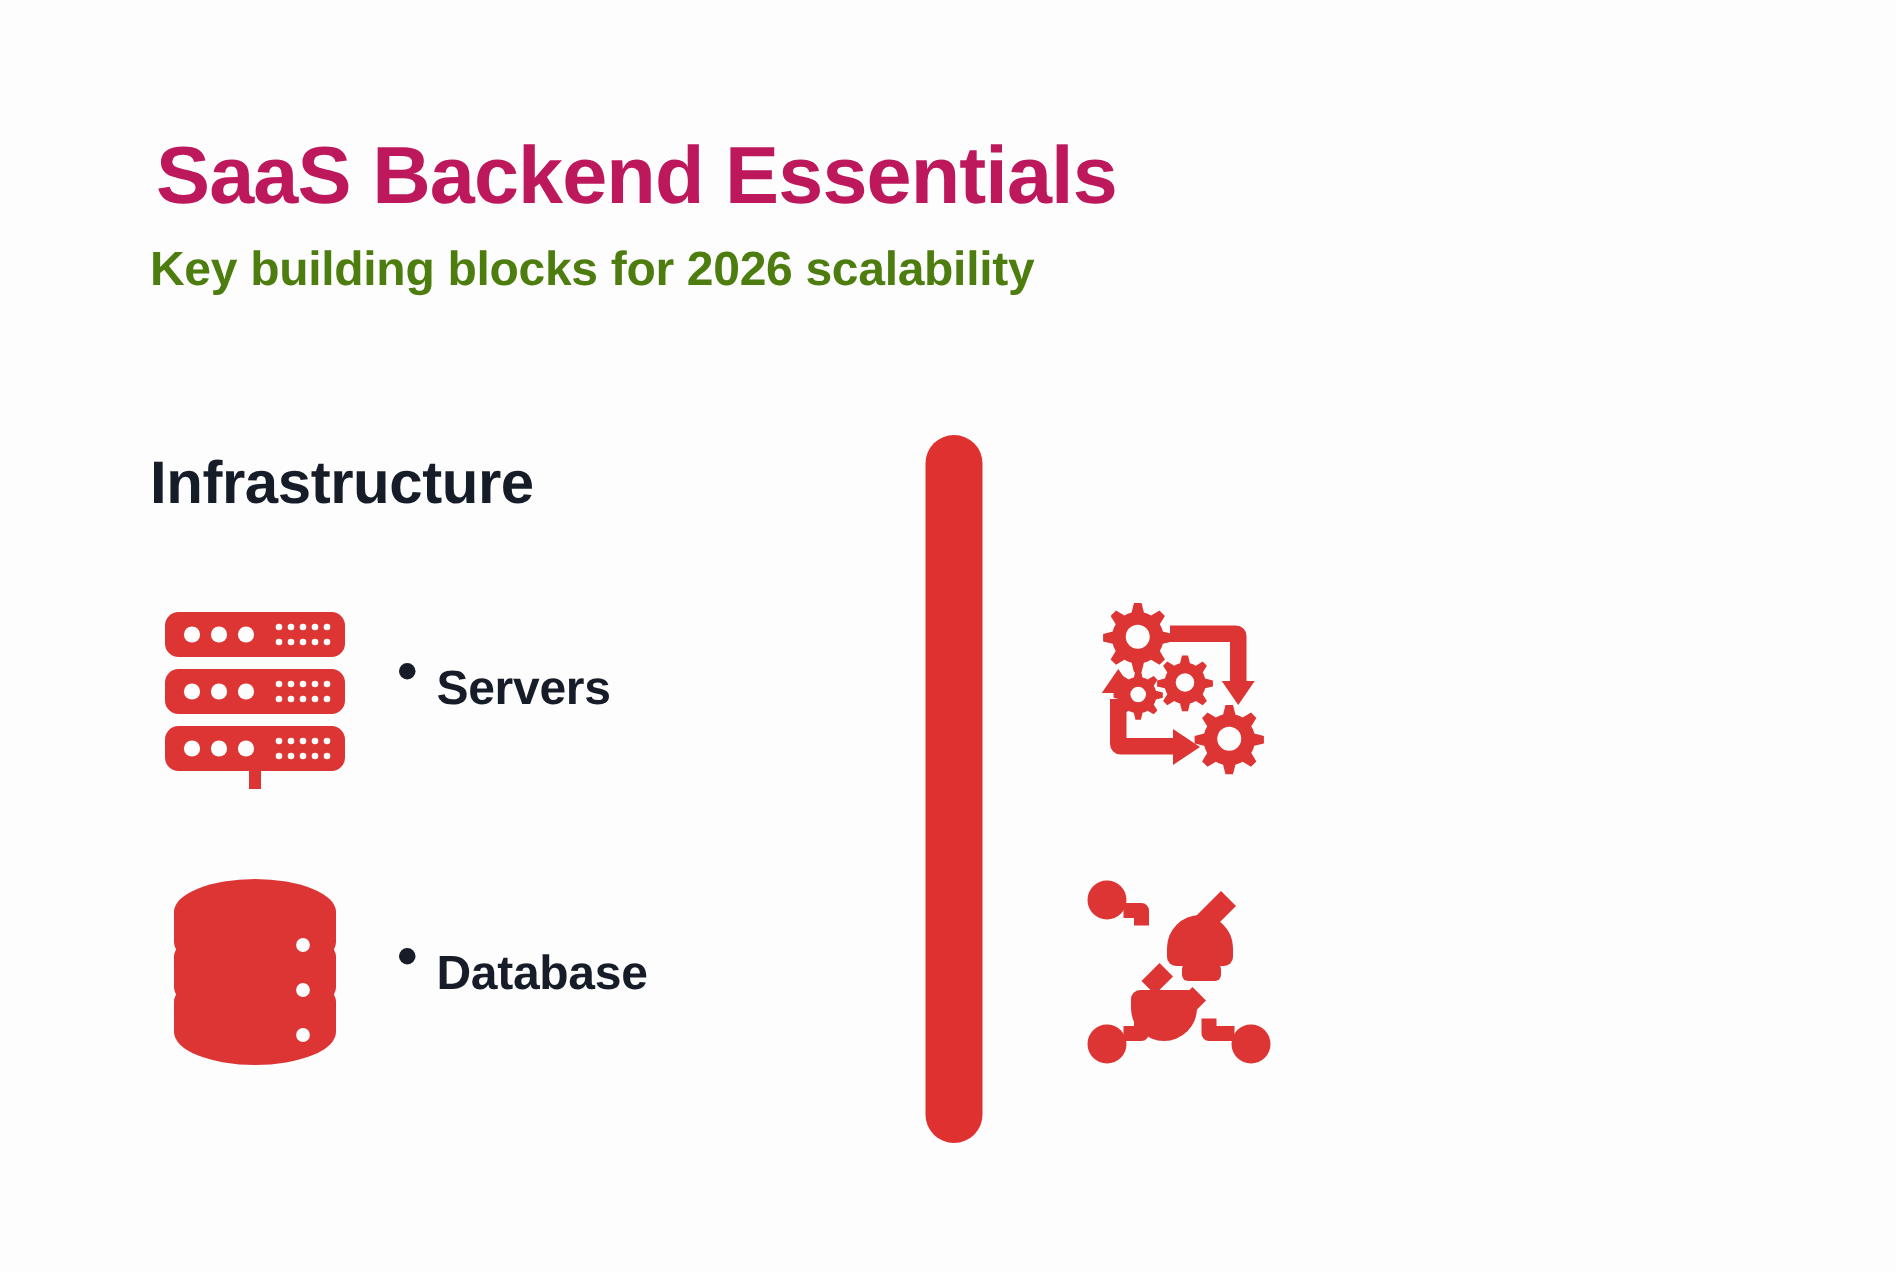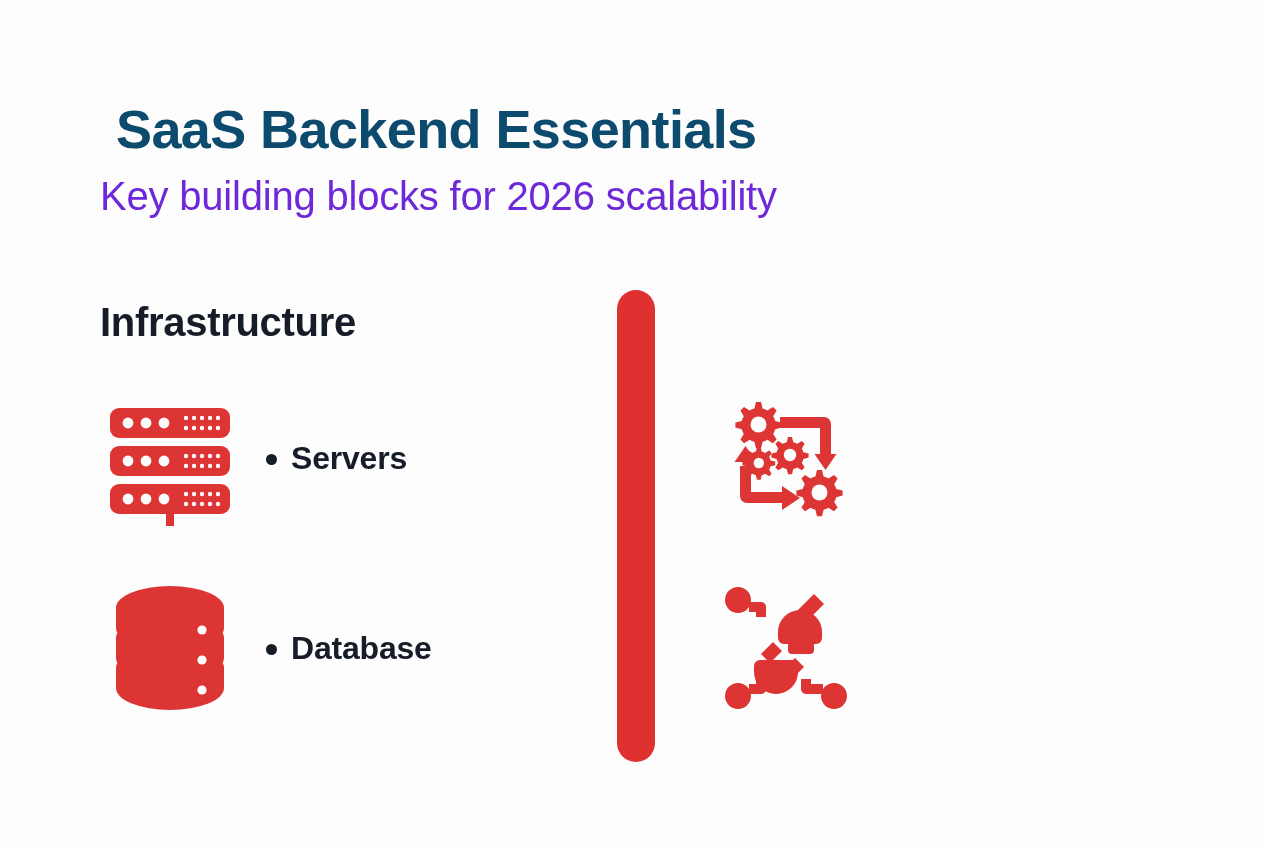--- a/index.html
+++ b/index.html
@@ -24,30 +24,30 @@
   
   .header {
     position: absolute;
     left: 100px;
     top: 84px;
     width: 1060px;
   }
   .title {
     font-size: 54px;
     font-weight: bold;
-    color: #0c4a6e;
+    color: #be185d;
     letter-spacing: -0.6px;
     line-height: 1.08;
-    margin: 16px;
+    margin: 4px;
     white-space: nowrap;
   }
   .subtitle {
-    font-size: 40px;
-    font-weight: normal;
-    color: #6d28d9;
+    font-size: 32px;
+    font-weight: bold;
+    color: #4d7c0f;
     letter-spacing: -0.2px;
     line-height: 1.1;
     margin: 16px 0 0 0;
     white-space: nowrap;
   }
 
   
   .columns {
     position: absolute;
     left: 0;
@@ -107,21 +107,20 @@
     justify-content: center;
   }
 
   .item-label {
     font-size: 32px;
     font-weight: bold;
     color: #161c28;
     letter-spacing: -0.2px;
     white-space: nowrap;
     display: flex;
-    align-items: center;
     margin-left: 26px;
   }
   .bullet {
     width: 11px;
     height: 11px;
     border-radius: 50%;
     background: #161c28;
     flex: 0 0 11px;
     margin-right: 14px;
     margin-top: 2px;

